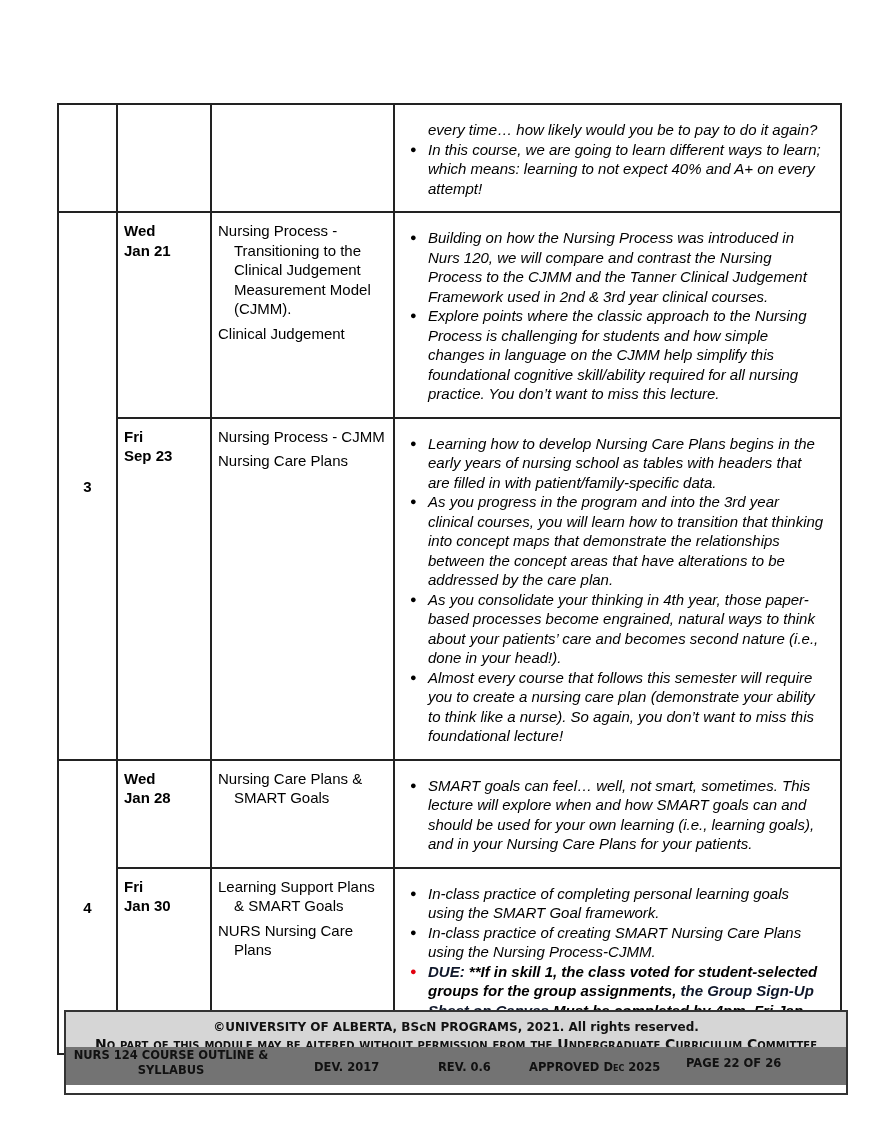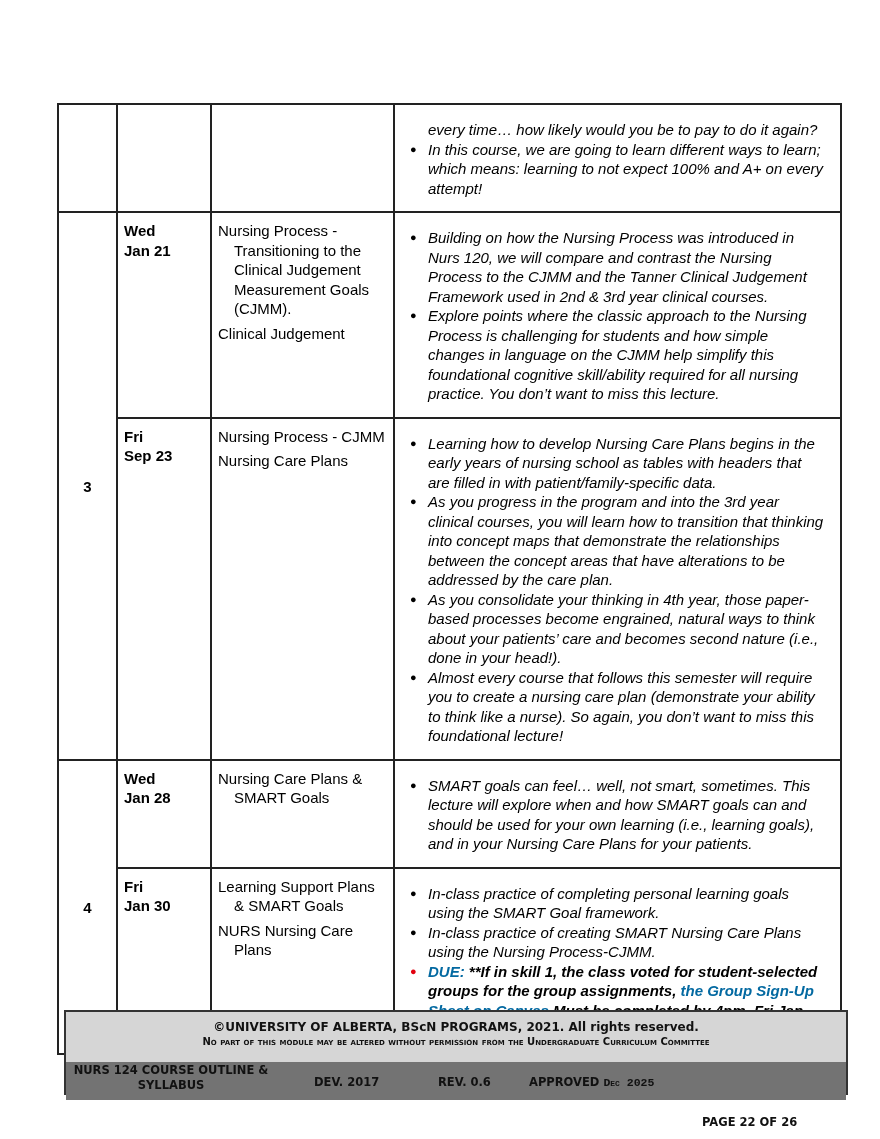--- a/index.html
+++ b/index.html
@@ -14,72 +14,72 @@
   col.c-desc { width: 447px; }
   td.week { text-align: center; vertical-align: middle !important; font-weight: bold; }
   td.date { font-weight: bold; }
   td.date span { display: block; }
   .topic { padding-left: 16px; text-indent: -16px; margin: 0 0 5px 0; }
   ul.bul { margin: 7px; padding: 0; list-style: none; font-style: italic; }
   ul.bul li { position: relative; padding-left: 20px; margin: 0; }
   ul.bul li::before { content: "\25CF"; position: absolute; left: 2px; top: 0; font-size: 11px; }
   ul.bul li.cont::before { content: ""; }
   ul.bul li.red-bullet::before { color: #e2000f; }
-  .red { color: #0369a1; }
+  .red { color: #0f172a; }
   .b { font-weight: bold; }
   tr.r0 td { height: 79px; }
   tr.r1 td { height: 178px; }
   tr.r2 td { height: 313px; }
   tr.r3 td { height: 79px; }
   tr.r4 td { height: 157px; }
   .footer { position: absolute; left: 64px; top: 1010px; width: 780px; height: 81px;
             border: 2px solid #333; font-family: "DejaVu Sans", sans-serif; font-weight: bold;
             font-size: 11.5px; color: #111; }
-  .footer .top { background: #d6d6d6; height: 50px; text-align: center; }
+  .footer .top { background: #d6d6d6; height: 35px; text-align: center; }
   .footer .top .l1 { padding-top: 8px; font-size: 12px; }
-  .footer .top .l2 { padding-top: 2px; font-size: 10px; font-variant: small-caps; }
+  .footer .top .l2 { padding-top: 2px; font-size: 14px; font-variant: small-caps; }
   .footer .bot { background: #737373; height: 38px; position: relative; }
   .footer .bot div { position: absolute; text-align: center; }
   .f-course { left: 0; top: 1px; width: 210px; line-height: 15px; }
   .f-dev { left: 248px; top: 13px; }
   .f-rev { left: 372px; top: 13px; }
   .f-appr { left: 463px; top: 13px; }
-  .f-appr .sc { font-variant: small-caps; font-family: Liberation Mono, monospace; }
-  .f-page { left: 636px; top: 9px; margin-top: 44px; }
+  .f-appr .sc { font-variant: small-caps; }
+  .f-page { left: 620px; top: 9px; }
 </style>
 </head>
 <body>
 
 <table class="sched">
   <colgroup>
       <col class="c-week">
       <col class="c-date">
       <col class="c-topic">
       <col class="c-desc">
     </colgroup>
   <tbody>
       <tr class="r0">
     <td class="week"></td>
     <td class="date"></td>
     <td></td>
     <td>
       <ul class="bul">
         <li class="cont">every time… how likely would you be to pay to do it again?</li>
-        <li>In this course, we are going to learn different ways to learn; which means: learning to not expect 100% and A+ on every attempt!</li>
+        <li>In this course, we are going to learn different ways to learn; which means: learning to not expect 40% and A+ on every attempt!</li>
       </ul>
     </td>
   </tr>
   <tr class="r1">
     <td class="week" rowspan="2">3</td>
     <td class="date">
       <span>Wed</span>
       <span>Jan 21</span>
     </td>
     <td>
-      <p class="topic">Nursing Process - Transitioning to the Clinical Judgement Measurement Goals (CJMM).</p>
+      <p class="topic">Nursing Process - Transitioning to the Clinical Judgement Measurement Model (CJMM).</p>
       <p class="topic">Clinical Judgement</p>
     </td>
     <td>
       <ul class="bul">
         <li>Building on how the Nursing Process was introduced in Nurs 120, we will compare and contrast the Nursing Process to the CJMM and the Tanner Clinical Judgement Framework used in 2nd &amp; 3rd year clinical courses.</li>
         <li>Explore points where the classic approach to the Nursing Process is challenging for students and how simple changes in language on the CJMM help simplify this foundational cognitive skill/ability required for all nursing practice. You don’t want to miss this lecture.</li>
       </ul>
     </td>
   </tr>
   <tr class="r2">

